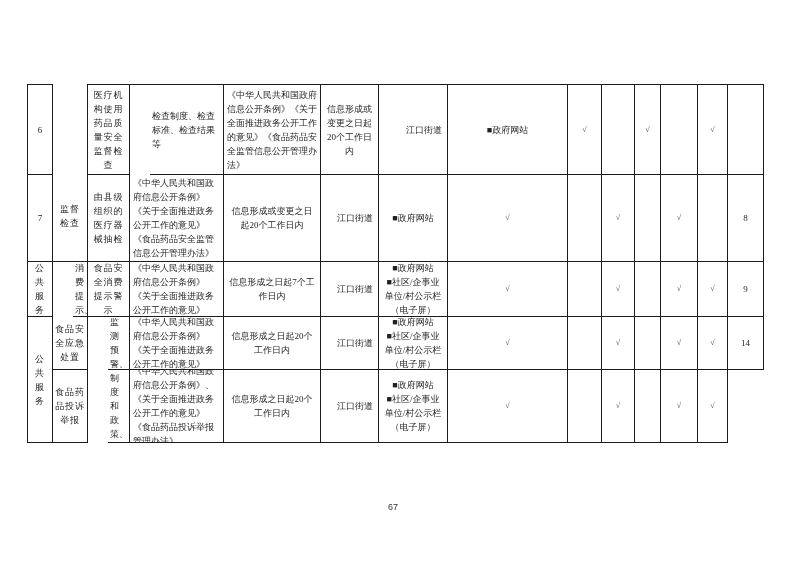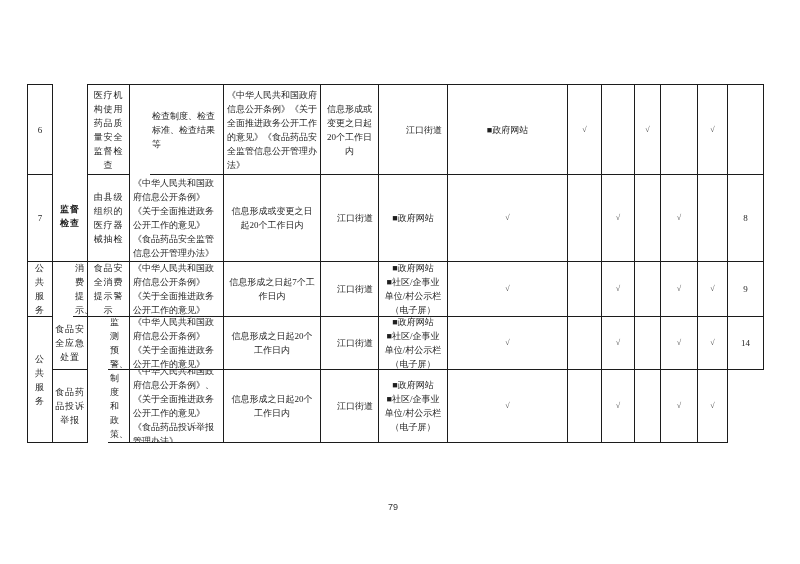--- a/index.html
+++ b/index.html
@@ -29,21 +29,21 @@
     flex-direction:column;
     justify-content:center;
     font-size:9px;
     line-height:14px;
     overflow:hidden;
     word-break:break-all;
   }
   .c-no   { align-items:center; }
   .c-cat  { align-items:center; text-align:center; letter-spacing:1px; padding:0 6px; }
   .c-cat.span2 { grid-row:span 2; }
-  .c-cat.low { justify-content:center; padding-top:85px;font-weight:bold; }
+  .c-cat.low { justify-content:center; padding-top:85px; }
   .c-item { align-items:center; text-align:center; letter-spacing:0.8px; padding:0 2px; }
   .c-content  { padding:0 2px; text-align:left;margin-left:20px; }
   .c-basis    { padding:0 3px; text-align:left; }
   .c-deadline { padding:0 4px; text-align:center; }
   .c-subject  { padding:0 5px; text-align:right; }
   .c-channels { padding:0 5px; text-align:center; }
   .c-check { align-items:center; font-size:8px; color:#444444; }
   .top-border-gap {
     position:absolute;
     top:-1px; left:25px;
@@ -149,14 +149,14 @@
       <div>■社区/企事业单位/村公示栏（电子屏）</div>
     </div>
     <div class="cell c-check">√</div>
     <div class="cell c-check"></div>
     <div class="cell c-check">√</div>
     <div class="cell c-check"></div>
     <div class="cell c-check">√</div>
     <div class="cell c-check">√</div>
   </div>
 
-  <div class="page-number">79</div>
+  <div class="page-number">67</div>
 </div>
 
 </body></html>

